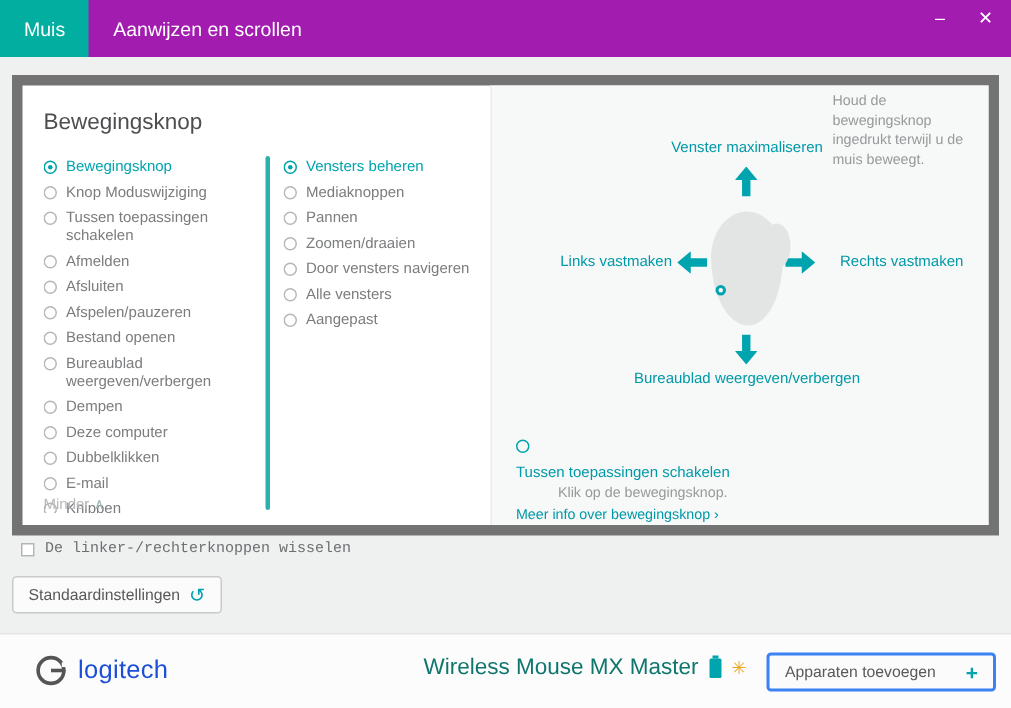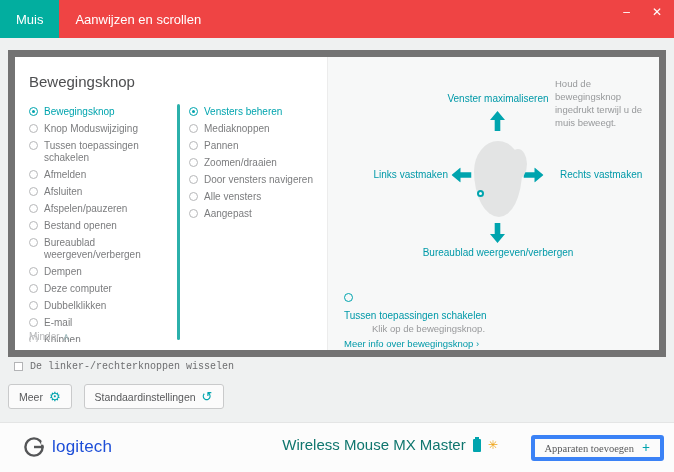--- a/index.html
+++ b/index.html
@@ -3,21 +3,21 @@
 <meta charset="utf-8">
 <style>
   * { margin:0; padding:0; box-sizing:border-box; }
   html,body { width:674px; height:472px; overflow:hidden; }
   body {
     font-family:"Liberation Sans","DejaVu Sans",sans-serif;
     background:#eff1f1; position:relative; color:#6d6e70;
     -webkit-font-smoothing:antialiased;
   }
   
-  .titlebar { position:absolute; top:0; left:0; width:674px; height:38px; background:#ef4444; display:flex; align-items:stretch; }
+  .titlebar { position:absolute; top:0; left:0; width:674px; height:38px; background:#a21caf; display:flex; align-items:stretch; }
   .tab { display:flex; align-items:center; padding:0 16px; color:#fff; font-size:13px; cursor:pointer; }
   .tab.active { background:#02ae9f; }
   .win-controls { position:absolute; top:4px; right:8px; display:flex; gap:14px; color:#fff; }
   .win-btn { font-size:12px; line-height:12px; cursor:pointer; padding:2px 4px; }
   
   .content { position:absolute; top:38px; left:0; width:674px; height:384px; background:#eff1f1; padding:12px 8px 0 8px; }
   .panel { position:relative; width:658px; height:307px; background:#ffffff; border:7px solid #737373; display:flex; }
   .panel-left { position:relative; width:312px; flex:none; }
   .panel-title { font-size:15px; color:#4d4e50; margin:16px 0 14px 14px; font-weight:400; }
   .lists { display:flex; margin-left:14px; height:238px; overflow:hidden; }
@@ -27,21 +27,21 @@
   .list-mid { width:136px; }
   .option { display:flex; gap:6px; align-items:flex-start; padding:2px 0 2px 0; margin-bottom:1px; cursor:pointer; color:#7b7c7e; font-size:10px; line-height:12px; }
   .radio { width:9px; height:9px; border:1px solid #b6b7b9; border-radius:50%; background:#fff; flex:none; margin-top:1px; position:relative; }
   .option.selected { color:#00a4ae; }
   .option.selected .radio { border-color:#00a4ae; }
   .option.selected .radio::after { content:""; position:absolute; left:2px; top:2px; width:3px; height:3px; border:0; border-radius:50%; background:#00a4ae; }
   .minder { position:absolute; left:14px; bottom:8px; font-size:10px; color:#b7b8ba; cursor:pointer; }
   .minder .chev { color:#9fb9bb; margin-left:3px; }
   
   .diagram { position:relative; flex:1; background:#f7f8f8; border-left:1px solid #ececec; overflow:hidden; }
-  .hint { position:absolute; top:20px; right:8px; width:96px; font-size:9.5px; line-height:13px; color:#97999b; }
+  .hint { position:absolute; top:4px; right:8px; width:96px; font-size:9.5px; line-height:13px; color:#97999b; }
   .dlabel { position:absolute; font-size:10px; color:#0099a8; }
   .label-up { top:36px; left:70px; width:200px; text-align:center; }
   .label-left { top:112px; left:20px; width:100px; text-align:right; }
   .label-right { top:112px; left:232px; width:108px; }
   .label-down { top:190px; left:20px; width:300px; text-align:center; }
   .arrow { position:absolute; color:#00a4ae; }
   .arrow svg { display:block; }
   .arrow-up { top:54px; left:162px; }
   .arrow-down { top:166px; left:162px; }
   .arrow-left { top:108px; left:126px; }
@@ -63,21 +63,21 @@
   .btn .icon { color:#00a4ae; font-size:13px; line-height:13px; }
   
   .footer { position:absolute; bottom:0; left:0; width:674px; height:50px; background:#fcfcfc; border-top:1px solid #e4e5e5; }
   .brand { position:absolute; left:22px; top:12px; display:flex; align-items:center; gap:6px; }
   .brand-name { font-size:17px; color:#1d4ed8; letter-spacing:0.2px; }
   .device-group { position:absolute; left:250px; top:13px; width:280px; display:flex; align-items:center; justify-content:center; gap:7px; }
   .device-name { font-size:15px; color:#0f766e; white-space:nowrap; }
   .battery { position:relative; width:8px; height:13px; background:#00a4ae; border-radius:1px; margin-top:2px; }
   .battery::before { content:""; position:absolute; top:-2px; left:2px; width:4px; height:2px; background:#00a4ae; }
   .warn-icon { color:#efa51c; font-size:12px; line-height:12px; }
-  .add-btn { position:absolute; right:10px; top:12px; display:flex; align-items:center; gap:8px; height:26px; padding:0 10px; background:#fbfbfb; border:4px solid #3b82f6; border-radius:3px; font-size:10.5px; color:#58595b; cursor:pointer;font-family:Liberation Serif, serif; }
+  .add-btn { position:absolute; right:10px; top:12px; display:flex; align-items:center; gap:20px; height:26px; padding:0 10px; background:#fbfbfb; border:2px solid #3b82f6; border-radius:3px; font-size:10.5px; color:#58595b; cursor:pointer; }
   .add-btn .plus { color:#00a4ae; font-size:14px; font-weight:bold; }
 </style>
 </head>
 <body>
 
 <div class="titlebar">
   <div class="tab active">
     <span>Muis</span>
   </div>
   <div class="tab">
@@ -228,24 +228,20 @@
       <div class="more-link">Meer info over bewegingsknop ›</div>
     </div>
   </div>
 
   <div class="check-row">
     <span class="checkbox"></span>
     <span>De linker-/rechterknoppen wisselen</span>
   </div>
 
   <div class="btn-row">
-    <div class="btn">
-      <span>Meer</span>
-      <span class="icon">⚙</span>
-    </div>
     <div class="btn">
       <span>Standaardinstellingen</span>
       <span class="icon">↺</span>
     </div>
   </div>
 </div>
 
 <div class="footer">
   <div class="brand">
     <svg width="24" height="24" viewBox="0 0 24 24">

